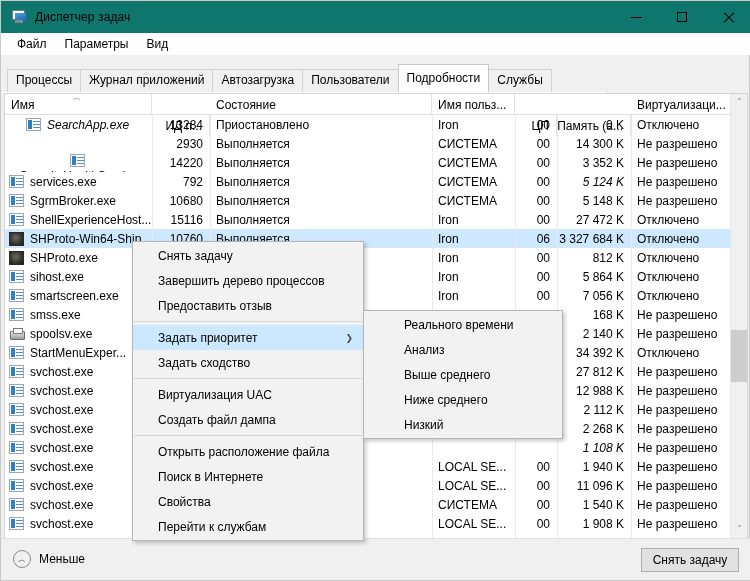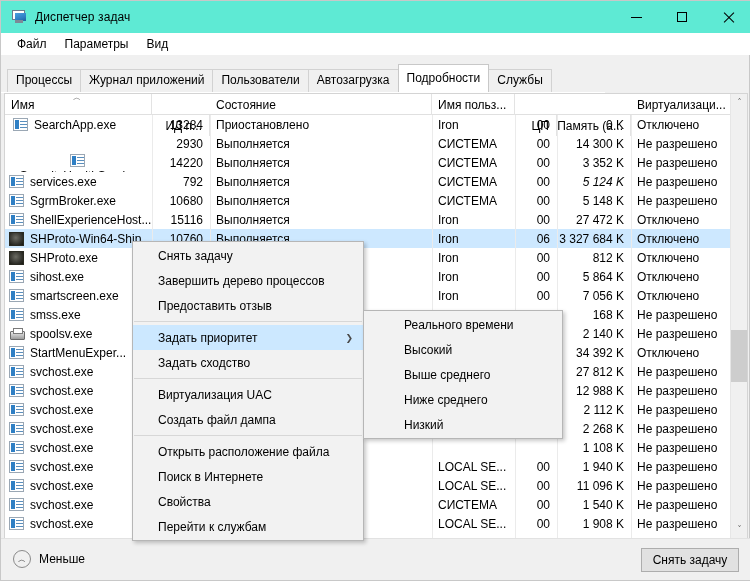--- a/index.html
+++ b/index.html
@@ -14,21 +14,21 @@
     position: relative;
     width: 750px; height: 581px;
     background: #f0f0f0;
     border: 1px solid #c8c8c8;
   }
 
   
   .titlebar {
     position: absolute; left: 0; top: 0;
     width: 750px; height: 32px;
-    background: #5eead4;
+    background: #0f766e;
     display: flex; align-items: center;
   }
   .title-icon {
     width: 16px; height: 16px;
     margin-left: 10px; margin-right: 8px;
     position: relative; flex: none;
   }
   .title-icon .mon {
     position: absolute; left: 1px; top: 1px;
     width: 13px; height: 10px;
@@ -330,41 +330,41 @@
   <div class="menubar">
     <div class="menuitem">Файл</div>
     <div class="menuitem">Параметры</div>
     <div class="menuitem">Вид</div>
   </div>
 
   <div class="tabstrip">
     <div class="tabs" id="tabs">
         <div class="tab">Процессы</div>
         <div class="tab">Журнал приложений</div>
+        <div class="tab">Автозагрузка</div>
         <div class="tab">Пользователи</div>
-        <div class="tab">Автозагрузка</div>
         <div class="tab active">Подробности</div>
         <div class="tab">Службы</div>
       </div>
   </div>
 
   <div class="listpanel">
     <div class="header" id="header">
       <div class="sortmark">︿</div>
     <div class="hcell" style="left: 0px; width: 147px;">Имя</div>
         <div class="hcell num" style="left: 147px; width: 58px;">ИД п...</div>
         <div class="hcell" style="left: 205px; width: 222px;">Состояние</div>
         <div class="hcell" style="left: 427px; width: 83px;">Имя польз...</div>
         <div class="hcell num" style="left: 510px; width: 42px;">ЦП</div>
         <div class="hcell num" style="left: 552px; width: 74px;">Память (а...</div>
         <div class="hcell" style="left: 626px; width: 101px;">Виртуализаци...</div>
       </div>
     <div class="rows" id="rows">
         <div class="row" style="top: 0px;">
-          <div class="cell name" style="left: 4px; width: 147px;">
+          <div class="cell name" style="left: 17px; width: 147px; font-style: italic;">
             <div class="ricon">
               <div class="ic-app"></div>
             </div>
             <span>SearchApp.exe</span>
           </div>
           <div class="cell num" style="left: 147px; width: 58px;">13284</div>
           <div class="cell txt" style="left: 205px; width: 222px;">Приостановлено</div>
           <div class="cell txt" style="left: 427px; width: 83px;">Iron</div>
           <div class="cell num" style="left: 510px; width: 42px;">00</div>
           <div class="cell num" style="left: 552px; width: 74px;">0 K</div>
@@ -592,21 +592,21 @@
           <div class="cell name" style="left: 0px; width: 147px;">
             <div class="ricon">
               <div class="ic-app"></div>
             </div>
             <span>svchost.exe</span>
           </div>
           <div class="cell num" style="left: 147px; width: 58px;"></div>
           <div class="cell txt" style="left: 205px; width: 222px;"></div>
           <div class="cell txt" style="left: 427px; width: 83px;"></div>
           <div class="cell num" style="left: 510px; width: 42px;"></div>
-          <div class="cell num" style="left: 552px; width: 74px;">1 108 K</div>
+          <div class="cell num" style="left: 552px; width: 74px; font-style: italic;">1 108 K</div>
           <div class="cell txt" style="left: 626px; width: 101px;">Не разрешено</div>
         </div>
         <div class="row" style="top: 342px;">
           <div class="cell name" style="left: 0px; width: 147px;">
             <div class="ricon">
               <div class="ic-app"></div>
             </div>
             <span>svchost.exe</span>
           </div>
           <div class="cell num" style="left: 147px; width: 58px;"></div>
@@ -719,21 +719,21 @@
       <div class="ctxitem">
         <span>Перейти к службам</span>
       </div>
     </div>
 
   <div class="submenu" id="submenu">
       <div class="subitem">
         <span>Реального времени</span>
       </div>
       <div class="subitem">
-        <span>Высокий</span>
+        <span>Анализ</span>
       </div>
       <div class="subitem">
         <span>Выше среднего</span>
       </div>
       <div class="subitem">
         <span>Ниже среднего</span>
       </div>
       <div class="subitem">
         <span>Низкий</span>
       </div>

